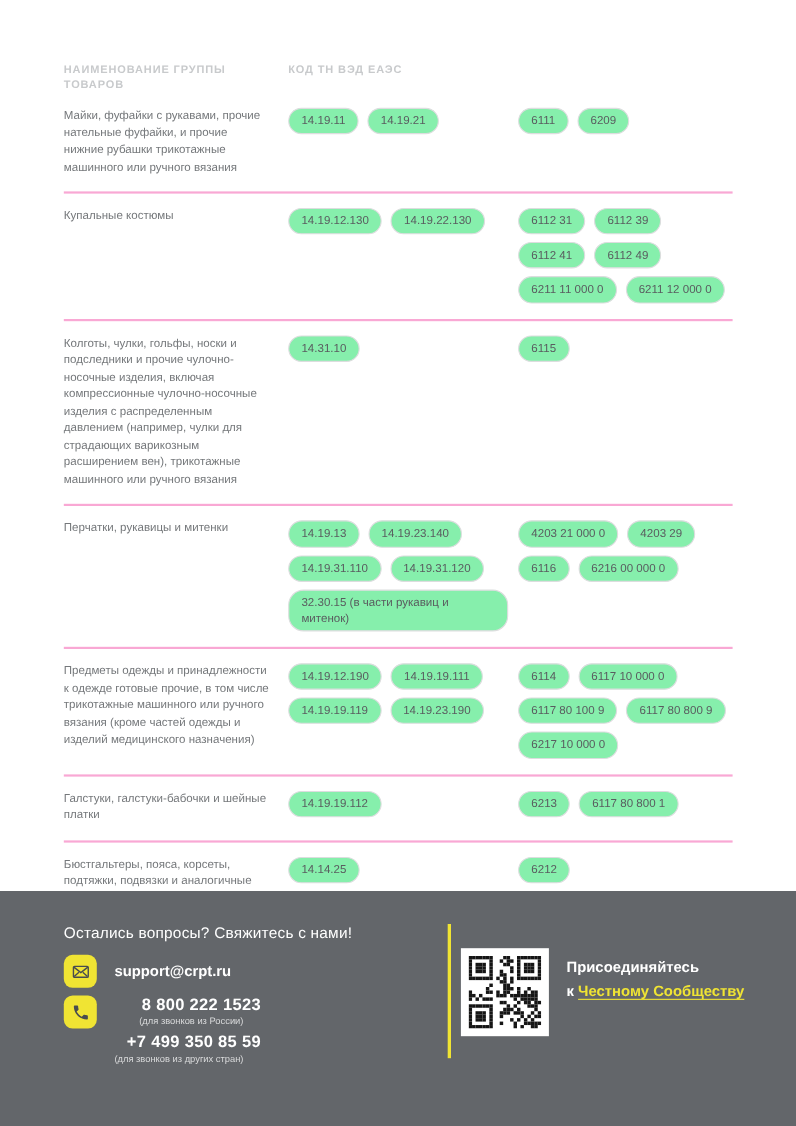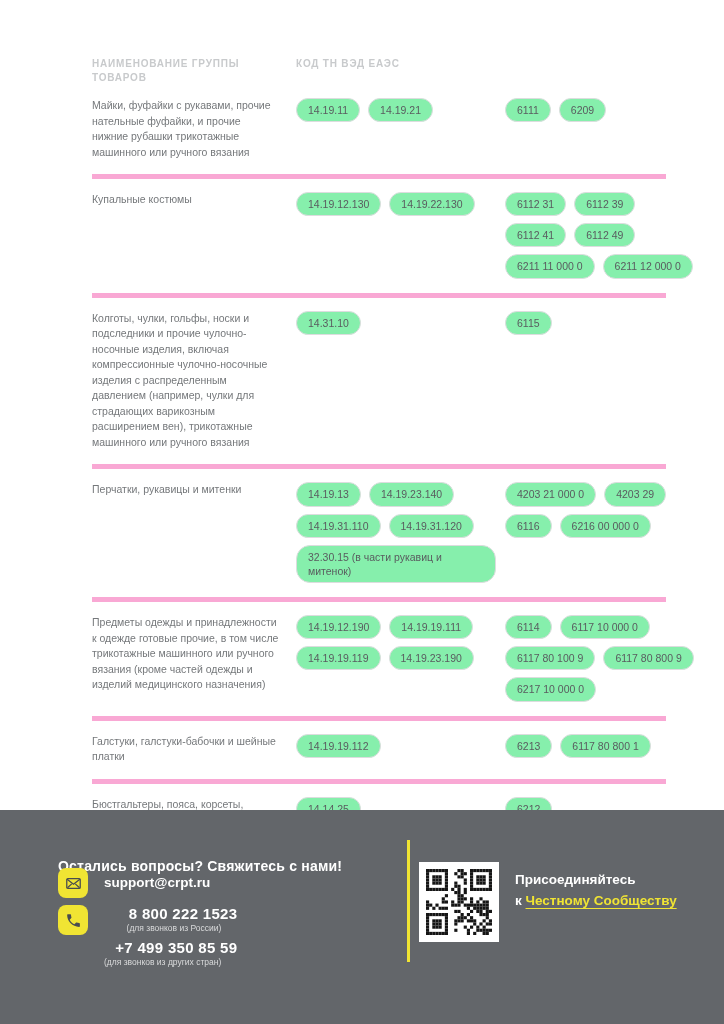--- a/index.html
+++ b/index.html
@@ -1,35 +1,35 @@
 <!DOCTYPE html>
 <html><head>
 <meta charset="utf-8">
 <style>
   * { margin:0; padding:0; box-sizing:border-box; }
   html,body { background:#ffffff; }
   body { font-family:"Liberation Sans", sans-serif; }
-  .page { position:relative; width:724px; height:1024px; background:#ffffff; overflow:hidden; margin:0 auto;padding-left:34px; }
+  .page { position:relative; width:724px; height:1024px; background:#ffffff; overflow:hidden; margin:0 auto; }
 
   
   .content { padding:57px 58px 0 58px; }
   .grid-row { display:grid; grid-template-columns:195px 200px 196px; column-gap:9px; }
   .thead { margin-bottom:14px; }
   .th { color:#c8cacc; font-size:10px; letter-spacing:.8px; line-height:1.35; text-transform:uppercase; font-weight:bold; }
-  .trow { padding:13px 0 14px 0; border-bottom:5px solid #f9a8d4; }
+  .trow { padding:13px 0 14px 0; border-bottom:2px solid #f9a8d4; }
   .trow:first-of-type { padding-top:0; }
   .trow:last-of-type { border-bottom:none; }
   .tname { color:#75787b; font-size:10.5px; line-height:1.48; padding-right:8px; }
   .pillwrap { display:flex; flex-wrap:wrap; gap:7px 8px; align-content:flex-start; }
   .pill { display:inline-block; border:1px solid #dcddde; border-radius:14px; padding:4px 11px 4px 11px;
           color:#595c5f; font-size:10.5px; line-height:1.35; background:#86efac; max-width:100%; }
 
   
   .footer { position:absolute; left:0; right:0; bottom:0; height:214px; background:#63666a; color:#fff; }
-  .f-head { position:absolute; left:58px; top:30px; font-size:14px; font-weight:bold; letter-spacing:.2px;margin-top:18px; }
+  .f-head { position:absolute; left:58px; top:30px; font-size:14px; font-weight:normal; letter-spacing:.2px; }
   .contact { position:absolute; left:58px; display:flex; align-items:flex-start; }
   .c-mail { top:58px; }
   .c-phone { top:95px; }
   .ic { width:30px; height:30px; border-radius:8px; background:#f0e433; display:flex; align-items:center; justify-content:center; flex:0 0 30px; }
   .c-text { margin-left:16px;text-align:right; }
   .mail-text { font-size:13.5px; font-weight:bold; margin-top:7px; }
   .ph-num { font-size:15px; font-weight:bold; letter-spacing:.3px; }
   .ph-note { font-size:8.5px; color:#d9dadb; margin:1px 16px 6px 0; }
   .v-line { position:absolute; left:407px; top:30px; width:3px; height:122px; background:#f0e433; }
   .qr-box { position:absolute; left:419px; top:52px; width:80px; height:80px; background:#ffffff; padding:7px; }

